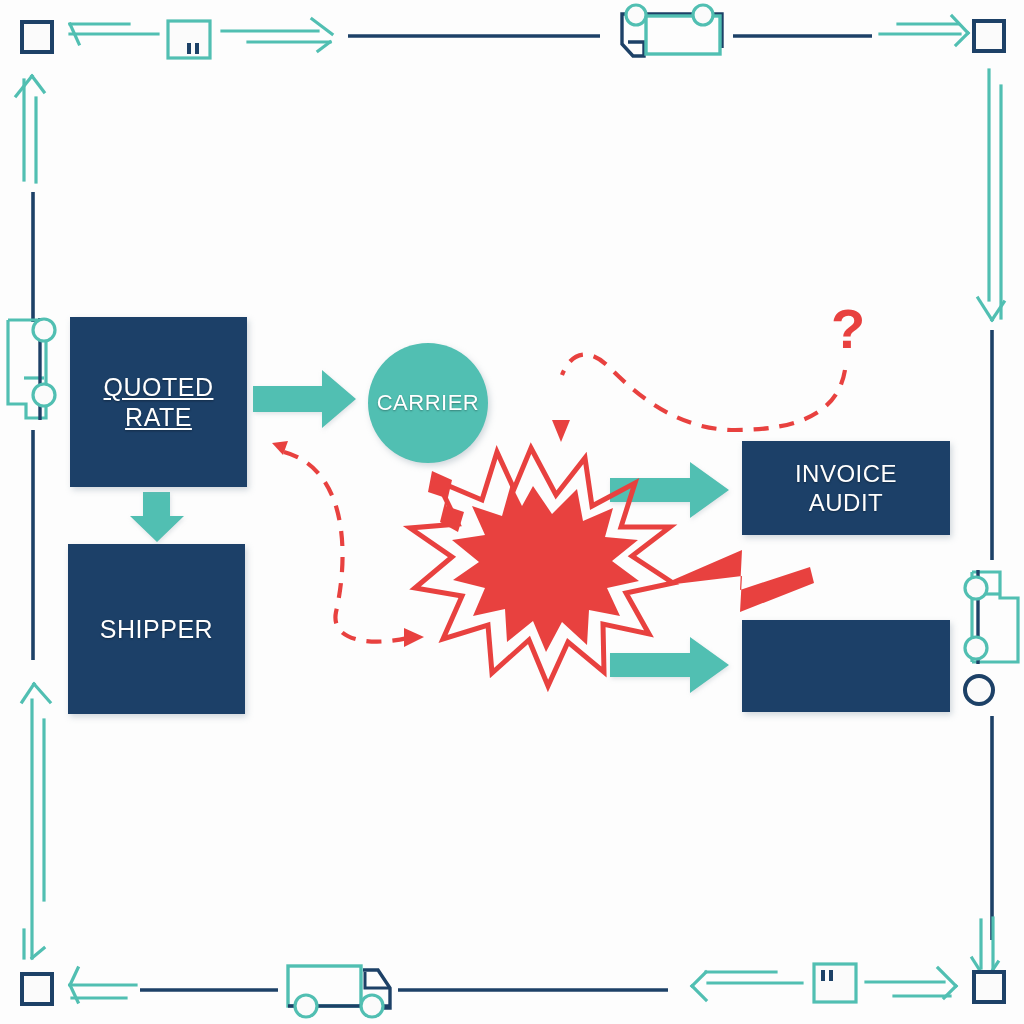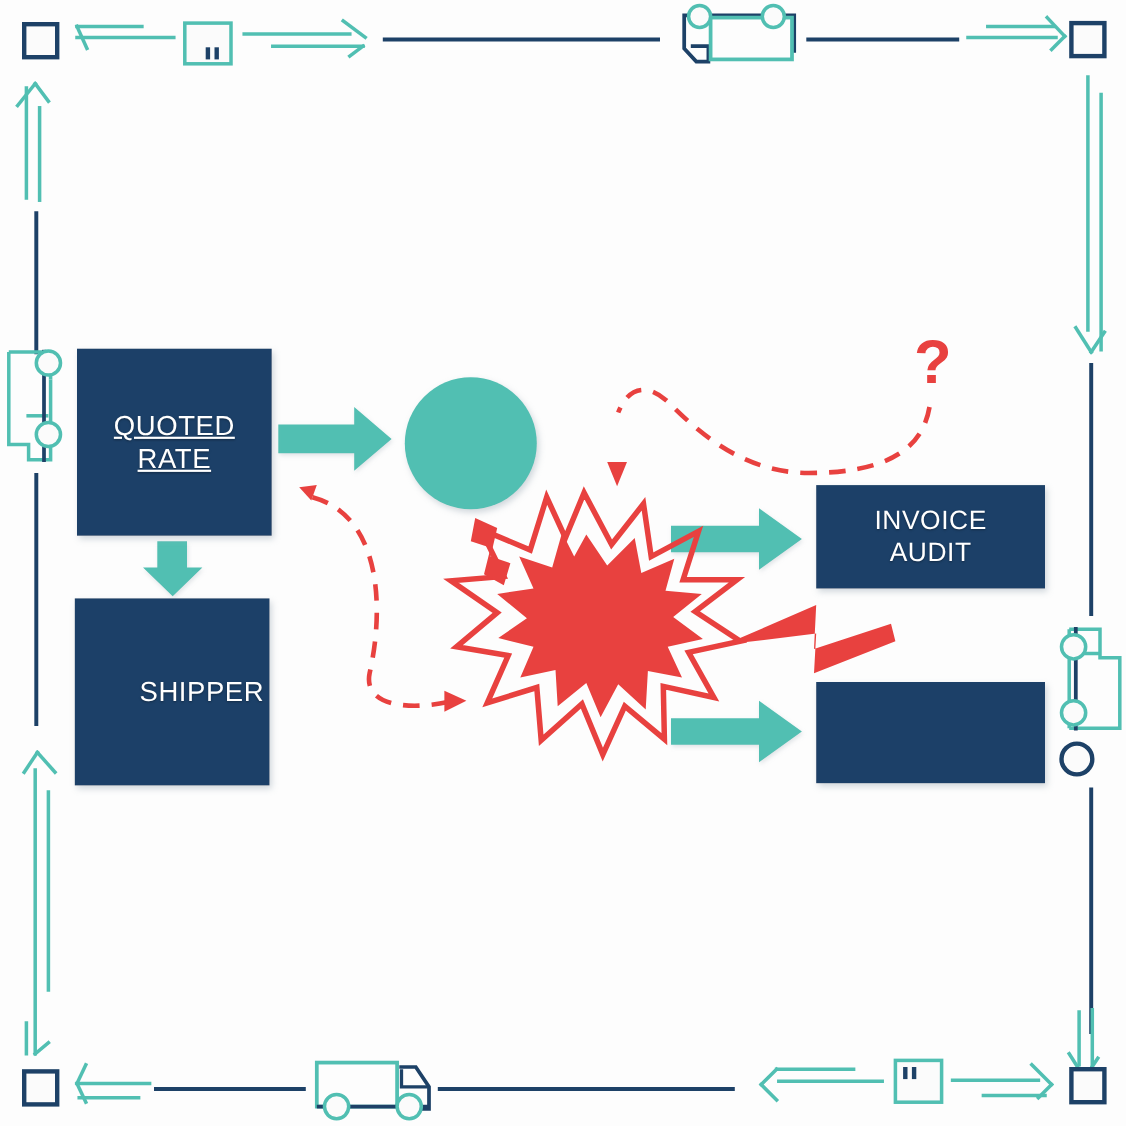--- a/index.html
+++ b/index.html
@@ -28,21 +28,21 @@
     justify-content: center;
     text-align: center;
     color: #ffffff;
     letter-spacing: 0.5px;
     line-height: 1.22;
     text-shadow: 0 1px 2px rgba(0,0,0,0.35);
     pointer-events: none;
     white-space: pre-line;
   }
   .box-quoted-rate { left: 70px; top: 317px; width: 177px; height: 170px; font-size: 25px; text-decoration: underline; }
-  .box-shipper     { left: 68px; top: 544px; width: 177px; height: 170px; font-size: 25px; margin-left: 27px; }
+  .box-shipper     { left: 68px; top: 544px; width: 177px; height: 170px; font-size: 25px; }
   .box-invoice     { left: 742px; top: 441px; width: 208px; height: 94px; font-size: 24px; }
   .box-payment     { left: 742px; top: 620px; width: 208px; height: 92px; font-size: 24px; }
   .circle-carrier  { left: 368px; top: 343px; width: 120px; height: 120px; font-size: 22px; }
 
   .hit {
     position: absolute;
     cursor: default;
   }
 </style>
 </head>
@@ -256,20 +256,21 @@
       <rect x="742" y="441" width="208" height="94" fill="#1d4167" filter="url(#boxShadow)"></rect>
       <rect x="742" y="620" width="208" height="92" fill="#1d4167" filter="url(#boxShadow)"></rect>
     </g>
   </svg>
 
   <div class="node-label box-quoted-rate">QUOTED
 RATE</div>
 
   <div class="node-label box-shipper">SHIPPER</div>
 
+  <div class="node-label circle-carrier">CARRIER</div>
 
   <div class="node-label box-invoice">INVOICE
 AUDIT</div>
 
 
   <div class="hit" style="left:70px;  top:317px; width:177px; height:170px;"></div>
   <div class="hit" style="left:68px;  top:544px; width:177px; height:170px;"></div>
   <div class="hit" style="left:368px; top:343px; width:120px; height:120px; border-radius:50%;"></div>
   <div class="hit" style="left:742px; top:441px; width:208px; height:94px;"></div>
   <div class="hit" style="left:742px; top:620px; width:208px; height:92px;"></div>

